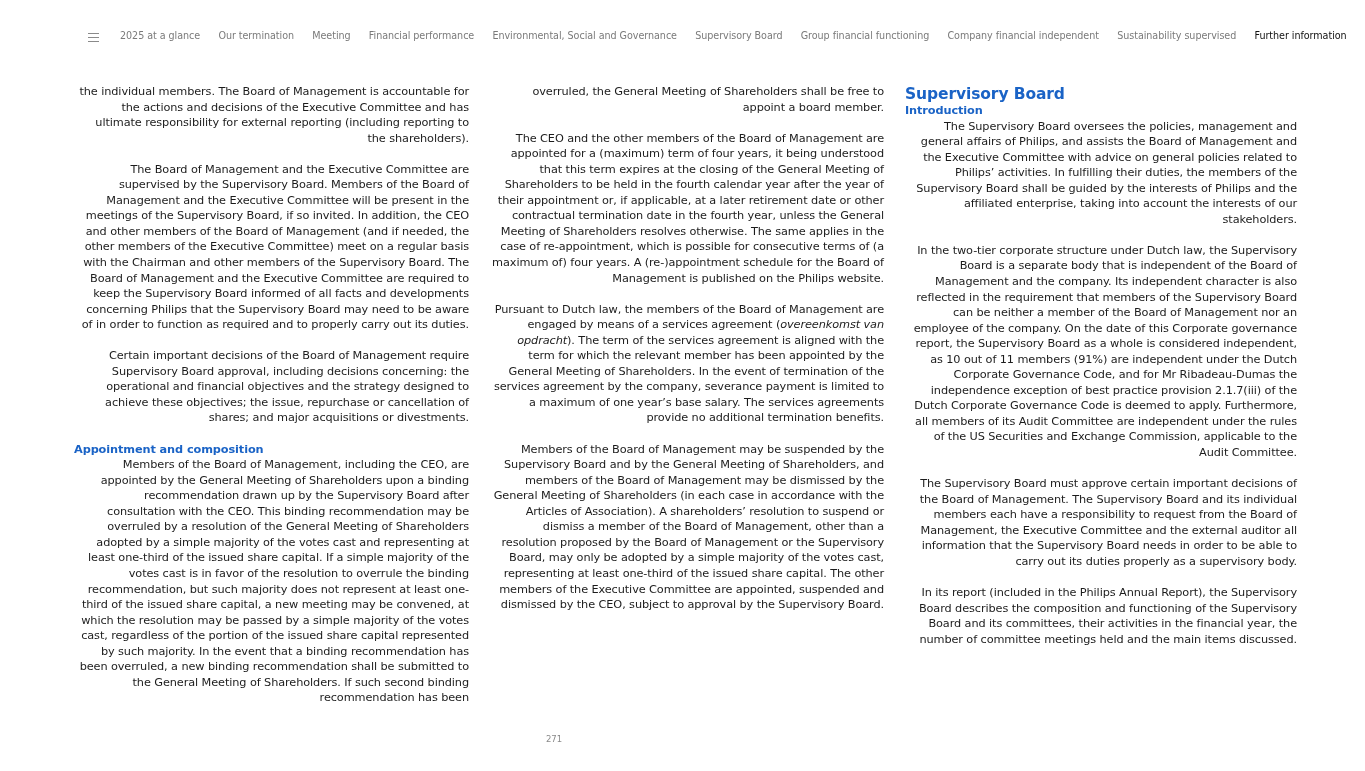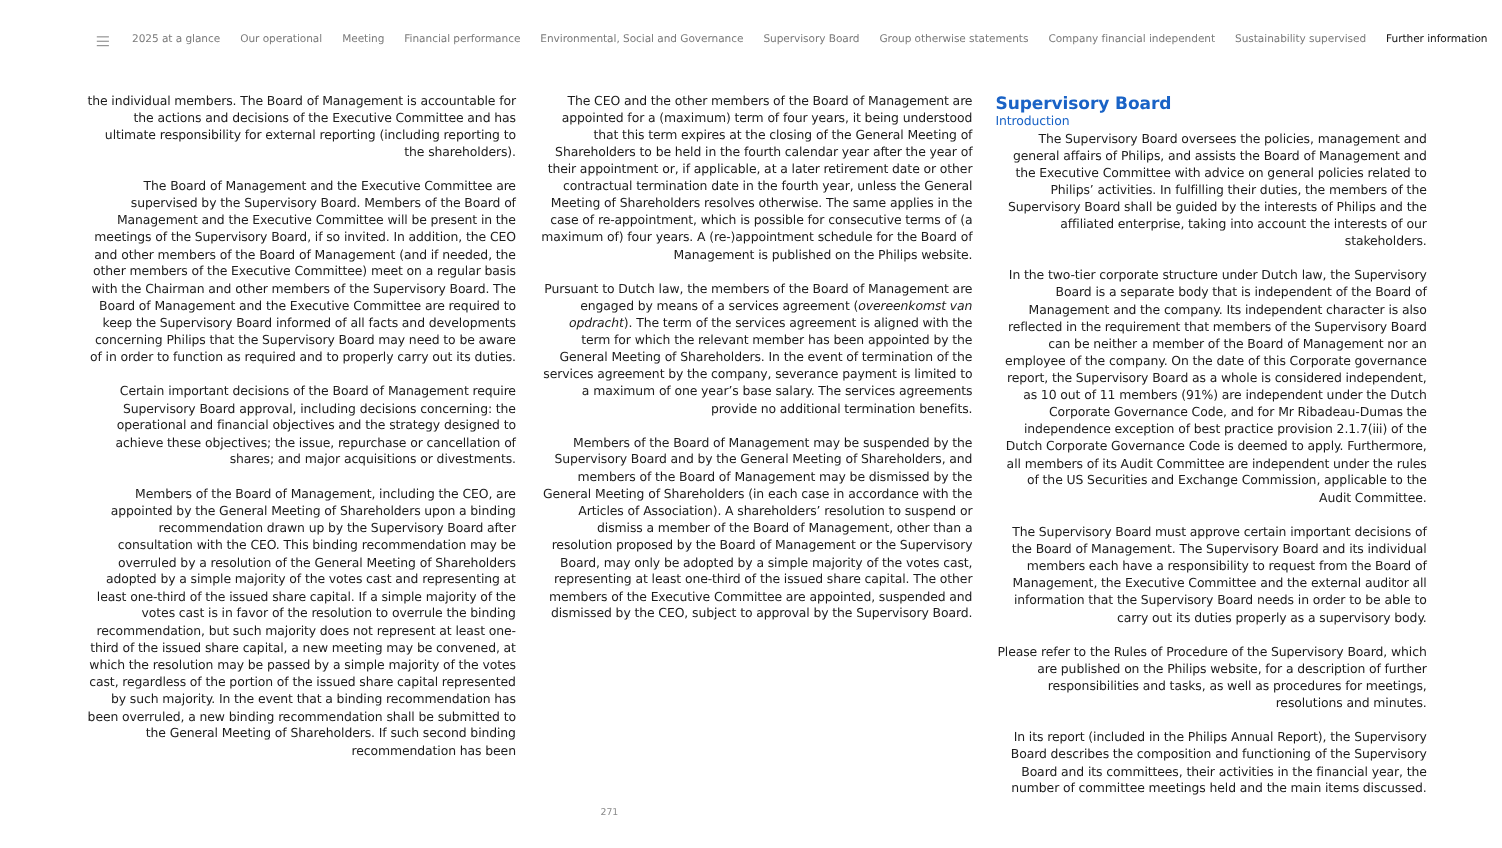--- a/index.html
+++ b/index.html
@@ -30,21 +30,21 @@
   .col {
     position: absolute; top: 84px; width: 395px;
     font-size: 11.3px; line-height: 15.55px; color: #1c1c1c;
     letter-spacing: -0.1px;
   }
   .col p { margin: 0 0 15.55px 0; text-align: right; }
   .col1 { left: 74px; }
   .col2 { left: 489px; }
   .col3 { left: 905px; width: 392px; }
   .h-sub {
-    color: #1a63c6; font-weight: normal; font-size: 11.3px; line-height: 15.55px; margin: 0;
+    color: #1a63c6; font-weight: bold; font-size: 11.3px; line-height: 15.55px; margin: 0;
   }
   .h-main {
     color: #1a63c6; font-weight: bold; font-size: 15.5px; line-height: 20px; margin: 0 0 -1px 0;
   }
   .page-num {
     position: absolute; left: 0; width: 1108px; top: 734px; text-align: center;
     font-size: 8.5px; color: #8a8a8a;
   }
   em { font-style: italic; }
 </style>
@@ -52,48 +52,49 @@
 <body>
 
 <nav class="topnav">
   <div class="menu-btn">
     <span style="top:0"></span>
       <span style="top:4px"></span>
       <span style="top:8px"></span>
   </div>
   <div class="nav-items">
     <span class="nav-item">2025 at a glance</span>
-    <span class="nav-item">Our operational</span>
+    <span class="nav-item">Our termination</span>
     <span class="nav-item">Meeting</span>
     <span class="nav-item">Financial performance</span>
     <span class="nav-item">Environmental, Social and Governance</span>
     <span class="nav-item">Supervisory Board</span>
-    <span class="nav-item">Group otherwise statements</span>
+    <span class="nav-item">Group financial functioning</span>
     <span class="nav-item">Company financial independent</span>
     <span class="nav-item">Sustainability supervised</span>
     <span class="nav-item active">Further information</span>
   </div>
 </nav>
 
 <section class="col col1">
   <p>the individual members. The Board of Management is accountable for the actions and decisions of the Executive Committee and has ultimate responsibility for external reporting (including reporting to the shareholders).</p>
   <p>The Board of Management and the Executive Committee are supervised by the Supervisory Board. Members of the Board of Management and the Executive Committee will be present in the meetings of the Supervisory Board, if so invited. In addition, the CEO and other members of the Board of Management (and if needed, the other members of the Executive Committee) meet on a regular basis with the Chairman and other members of the Supervisory Board. The Board of Management and the Executive Committee are required to keep the Supervisory Board informed of all facts and developments concerning Philips that the Supervisory Board may need to be aware of in order to function as required and to properly carry out its duties.</p>
   <p>Certain important decisions of the Board of Management require Supervisory Board approval, including decisions concerning: the operational and financial objectives and the strategy designed to achieve these objectives; the issue, repurchase or cancellation of shares; and major acquisitions or divestments.</p>
+  <h3 class="h-sub">Appointment and composition</h3>
   <p>Members of the Board of Management, including the CEO, are appointed by the General Meeting of Shareholders upon a binding recommendation drawn up by the Supervisory Board after consultation with the CEO. This binding recommendation may be overruled by a resolution of the General Meeting of Shareholders adopted by a simple majority of the votes cast and representing at least one-third of the issued share capital. If a simple majority of the votes cast is in favor of the resolution to overrule the binding recommendation, but such majority does not represent at least one-third of the issued share capital, a new meeting may be convened, at which the resolution may be passed by a simple majority of the votes cast, regardless of the portion of the issued share capital represented by such majority. In the event that a binding recommendation has been overruled, a new binding recommendation shall be submitted to the General Meeting of Shareholders. If such second binding recommendation has been</p>
 </section>
 
 <section class="col col2">
+  <p>overruled, the General Meeting of Shareholders shall be free to appoint a board member.</p>
   <p>The CEO and the other members of the Board of Management are appointed for a (maximum) term of four years, it being understood that this term expires at the closing of the General Meeting of Shareholders to be held in the fourth calendar year after the year of their appointment or, if applicable, at a later retirement date or other contractual termination date in the fourth year, unless the General Meeting of Shareholders resolves otherwise. The same applies in the case of re-appointment, which is possible for consecutive terms of (a maximum of) four years. A (re-)appointment schedule for the Board of Management is published on the Philips website.</p>
   <p><span>Pursuant to Dutch law, the members of the Board of Management are engaged by means of a services agreement (</span><em>overeenkomst van opdracht</em><span>). The term of the services agreement is aligned with the term for which the relevant member has been appointed by the General Meeting of Shareholders. In the event of termination of the services agreement by the company, severance payment is limited to a maximum of one year’s base salary. The services agreements provide no additional termination benefits.</span></p>
   <p>Members of the Board of Management may be suspended by the Supervisory Board and by the General Meeting of Shareholders, and members of the Board of Management may be dismissed by the General Meeting of Shareholders (in each case in accordance with the Articles of Association). A shareholders’ resolution to suspend or dismiss a member of the Board of Management, other than a resolution proposed by the Board of Management or the Supervisory Board, may only be adopted by a simple majority of the votes cast, representing at least one-third of the issued share capital. The other members of the Executive Committee are appointed, suspended and dismissed by the CEO, subject to approval by the Supervisory Board.</p>
 </section>
 
 <section class="col col3">
   <h2 class="h-main">Supervisory Board</h2>
   <h3 class="h-sub">Introduction</h3>
   <p>The Supervisory Board oversees the policies, management and general affairs of Philips, and assists the Board of Management and the Executive Committee with advice on general policies related to Philips’ activities. In fulfilling their duties, the members of the Supervisory Board shall be guided by the interests of Philips and the affiliated enterprise, taking into account the interests of our stakeholders.</p>
   <p>In the two-tier corporate structure under Dutch law, the Supervisory Board is a separate body that is independent of the Board of Management and the company. Its independent character is also reflected in the requirement that members of the Supervisory Board can be neither a member of the Board of Management nor an employee of the company. On the date of this Corporate governance report, the Supervisory Board as a whole is considered independent, as 10 out of 11 members (91%) are independent under the Dutch Corporate Governance Code, and for Mr Ribadeau-Dumas the independence exception of best practice provision 2.1.7(iii) of the Dutch Corporate Governance Code is deemed to apply. Furthermore, all members of its Audit Committee are independent under the rules of the US Securities and Exchange Commission, applicable to the Audit Committee.</p>
   <p>The Supervisory Board must approve certain important decisions of the Board of Management. The Supervisory Board and its individual members each have a responsibility to request from the Board of Management, the Executive Committee and the external auditor all information that the Supervisory Board needs in order to be able to carry out its duties properly as a supervisory body.</p>
-  <p>Please refer to the Rules of Procedure of the Supervisory Board, which are published on the Philips website, for a description of further responsibilities and tasks, as well as procedures for meetings, resolutions and minutes.</p>
   <p>In its report (included in the Philips Annual Report), the Supervisory Board describes the composition and functioning of the Supervisory Board and its committees, their activities in the financial year, the number of committee meetings held and the main items discussed.</p>
 </section>
 
 <div class="page-num">271</div>
 
 </body></html>

